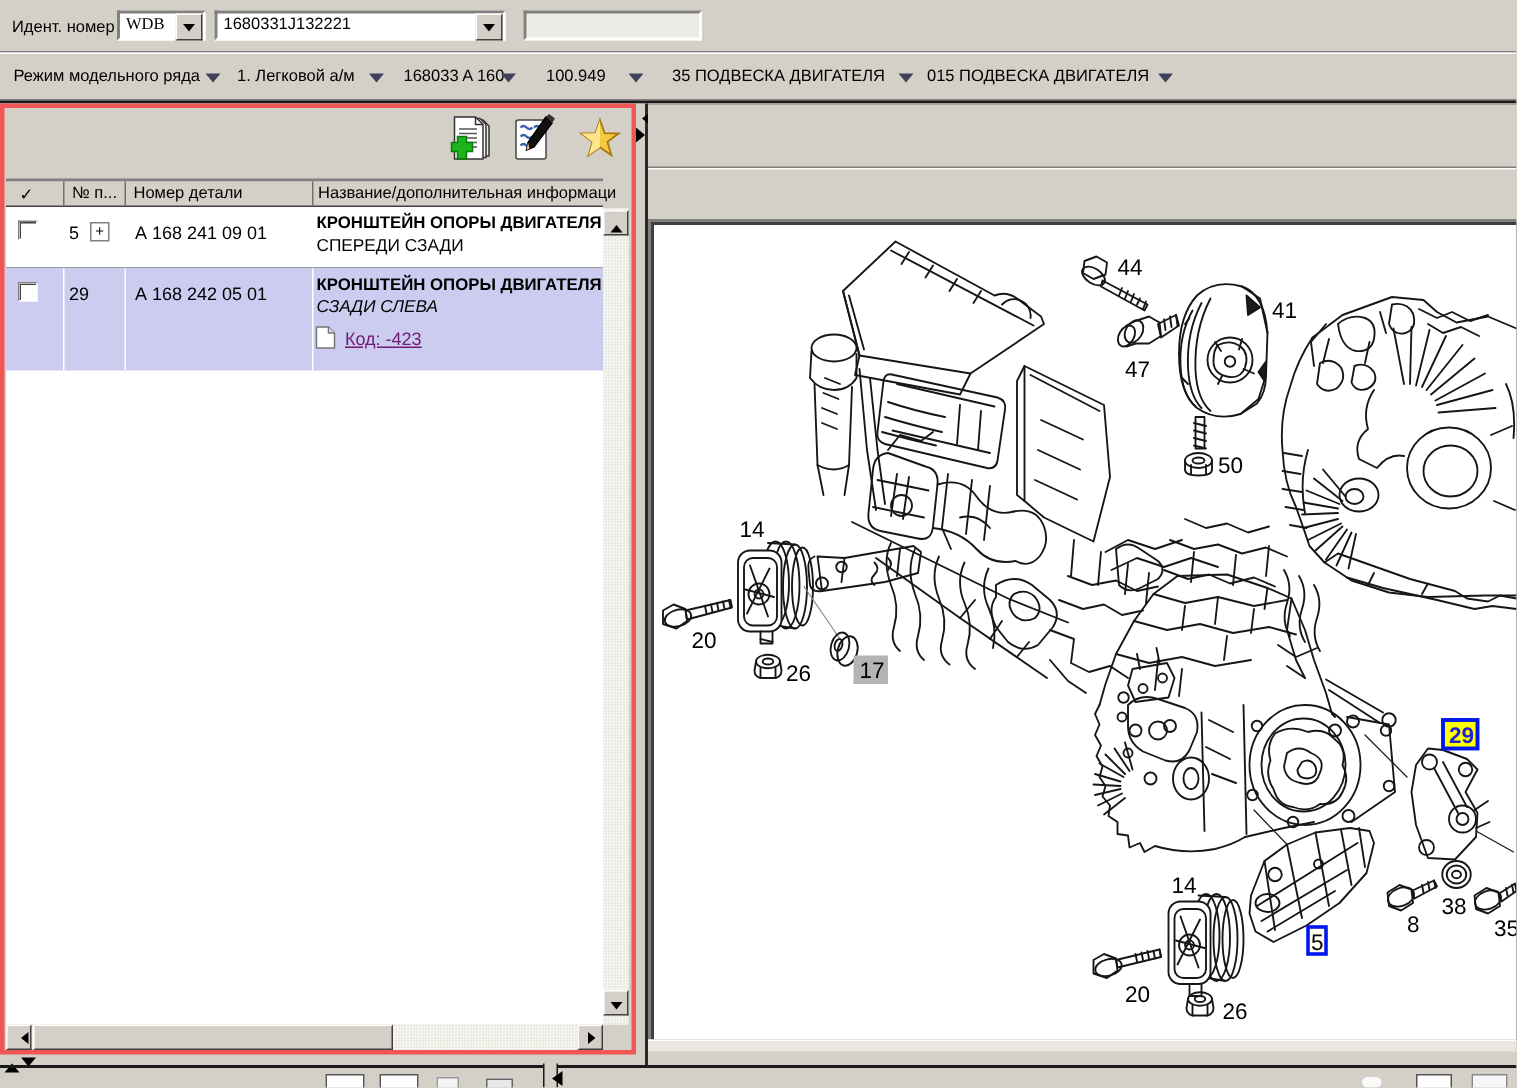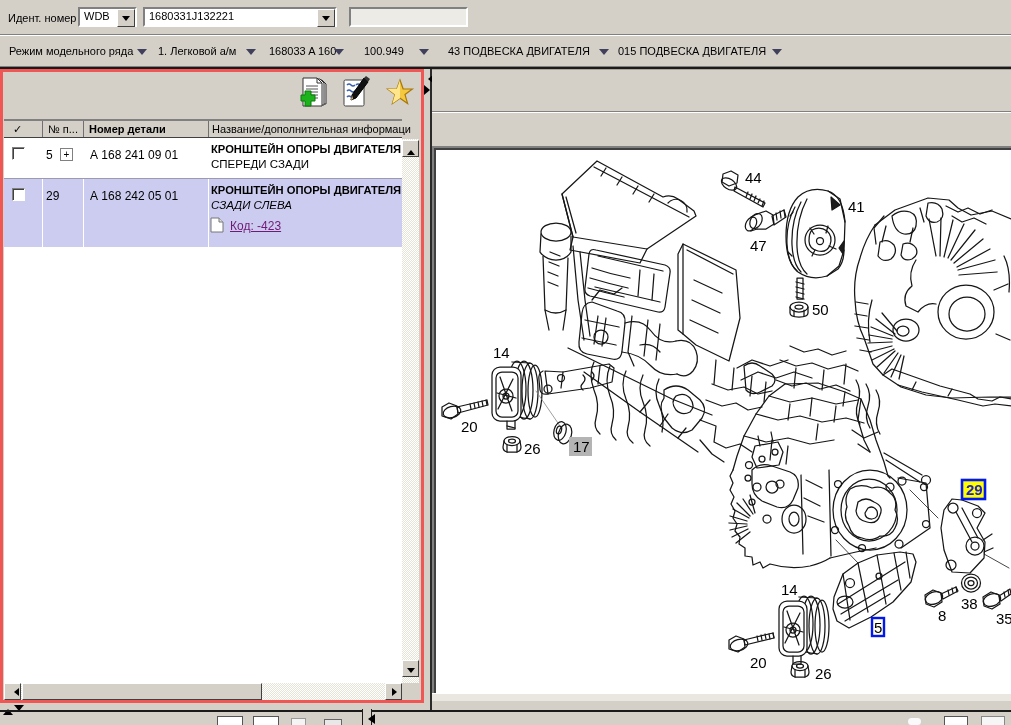--- a/index.html
+++ b/index.html
@@ -6,21 +6,21 @@
   body{width:1011px;height:725px;position:relative;overflow:hidden;
        background:#d4d0c8;font-family:"Liberation Sans",sans-serif;color:#000;}
   .abs{position:absolute;}
 </style>
 </head>
 <body>
 
 <div class="abs" style="left:8px;top:12px;font-size:11px;">Идент. номер</div>
 
 <div class="abs" style="left:78px;top:7px;width:55px;height:16px;background:#fff;border:2px solid;border-color:#808080 #fff #fff #808080;">
-  <div class="abs" style="left:4px;top:1px;font-size:11px;">WDB</div>
+  <div class="abs" style="left:4px;top:1px;font-size:11px;font-family:Liberation Serif, serif;">WDB</div>
   <div class="abs" style="right:0;top:0;width:16px;height:16px;background:#d4d0c8;border:1px solid;border-color:#fff #404040 #404040 #fff;">
     <div class="abs" style="left:4px;top:6px;width:0;height:0;border:4px solid transparent;border-top:5px solid #000;"></div>
   </div>
 </div>
 
 <div class="abs" style="left:143px;top:7px;width:190px;height:16px;background:#fff;border:2px solid;border-color:#808080 #fff #fff #808080;">
   <div class="abs" style="left:4px;top:1px;font-size:11px;">1680331J132221</div>
   <div class="abs" style="right:0;top:0;width:16px;height:16px;background:#d4d0c8;border:1px solid;border-color:#fff #404040 #404040 #fff;">
     <div class="abs" style="left:4px;top:6px;width:0;height:0;border:4px solid transparent;border-top:5px solid #000;"></div>
   </div>
@@ -37,21 +37,21 @@
 
 <div class="abs" style="left:0;top:45px;width:1011px;height:16px;font-size:11px;white-space:nowrap;">
   <span style="position:absolute;left:9px;">Режим модельного ряда</span>
     <span style="position:absolute;left:137px;top:4px;width:0;height:0;border:5px solid transparent;border-top:6px solid #40405c;"></span>
   <span style="position:absolute;left:158px;">1. Легковой а/м</span>
     <span style="position:absolute;left:246px;top:4px;width:0;height:0;border:5px solid transparent;border-top:6px solid #40405c;"></span>
   <span style="position:absolute;left:269px;">168033 A 160</span>
     <span style="position:absolute;left:334px;top:4px;width:0;height:0;border:5px solid transparent;border-top:6px solid #40405c;"></span>
   <span style="position:absolute;left:364px;">100.949</span>
     <span style="position:absolute;left:419px;top:4px;width:0;height:0;border:5px solid transparent;border-top:6px solid #40405c;"></span>
-  <span style="position:absolute;left:448px;">43 ПОДВЕСКА ДВИГАТЕЛЯ</span>
+  <span style="position:absolute;left:448px;">35 ПОДВЕСКА ДВИГАТЕЛЯ</span>
     <span style="position:absolute;left:599px;top:4px;width:0;height:0;border:5px solid transparent;border-top:6px solid #40405c;"></span>
   <span style="position:absolute;left:618px;">015 ПОДВЕСКА ДВИГАТЕЛЯ</span>
     <span style="position:absolute;left:772px;top:4px;width:0;height:0;border:5px solid transparent;border-top:6px solid #40405c;"></span>
 </div>
 
 <div class="abs" style="left:0;top:69px;width:424px;height:634px;background:#d4d0c8;border:3px solid #f05654;box-sizing:border-box;"></div>
 
 <div class="abs" style="left:296px;top:76px;width:122px;height:36px;">
 <svg width="122" height="36" viewBox="0 0 122 36" xmlns="http://www.w3.org/2000/svg">
 
@@ -77,21 +77,21 @@
   <path transform="translate(91,4)" d="M13,0 L16.1,8.8 L25.4,9 L18,14.6 L20.6,23.5 L13,18.2 L5.4,23.5 L8,14.6 L0.6,9 L9.9,8.8 Z" fill="#f4c840" stroke="#a87808" stroke-width="1.2"></path>
   <path transform="translate(91,4)" d="M13,0 L13,18.2 L5.4,23.5 L8,14.6 L0.6,9 L9.9,8.8 Z" fill="#ffe68c" stroke="none"></path>
 </svg>
 </div>
 
 <div class="abs" style="left:4px;top:119px;width:398px;height:2px;background:#808080;"></div>
 
 <div class="abs" style="left:4px;top:121px;width:398px;height:16px;background:#d4d0c8;border-bottom:1px solid #404040;font-size:11px;white-space:nowrap;">
   <span style="position:absolute;left:9px;top:2px;">✓</span>
   <span style="position:absolute;left:44px;top:2px;">№ п...</span>
-  <span style="position:absolute;left:85px;top:2px;font-weight:bold;">Номер детали</span>
+  <span style="position:absolute;left:85px;top:2px;">Номер детали</span>
   <span style="position:absolute;left:208px;top:2px;">Название/дополнительная информаци</span>
   <span style="position:absolute;left:38px;top:0;width:1px;height:16px;background:#707070;"></span>
   <span style="position:absolute;left:79px;top:0;width:1px;height:16px;background:#707070;"></span>
   <span style="position:absolute;left:204px;top:0;width:1px;height:16px;background:#707070;"></span>
 </div>
 
 <div class="abs" style="left:4px;top:138px;width:398px;height:545px;background:#fff;"></div>
 
 <div class="abs" style="left:4px;top:138px;width:398px;height:40px;background:#fff;border-bottom:1px solid #9a9ab0;font-size:11px;white-space:nowrap;">
   <span style="position:absolute;left:8px;top:9px;width:11px;height:11px;background:#fff;border:1px solid;border-color:#808080 #fff #fff #808080;box-shadow:inset 1px 1px 0 #404040;"></span>

